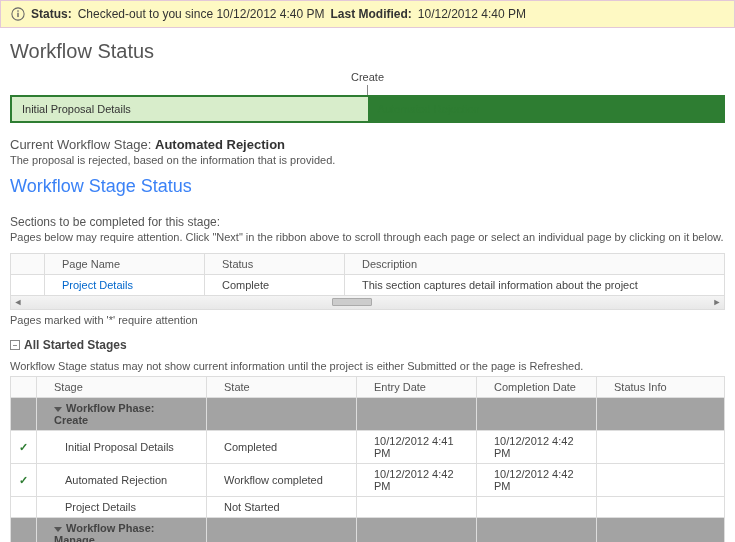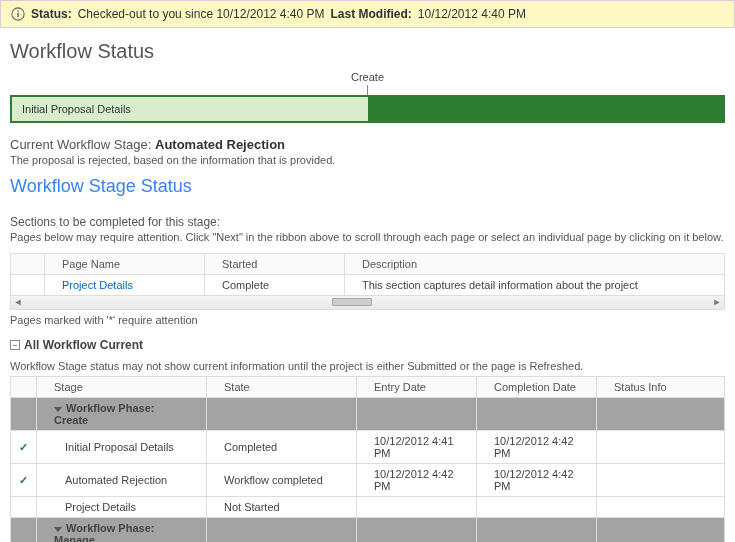--- a/index.html
+++ b/index.html
@@ -84,21 +84,21 @@
   <colgroup>
         <col style="width:34px">
         <col style="width:160px">
         <col style="width:140px">
         <col>
       </colgroup>
   <thead>
         <tr>
     <th></th>
     <th>Page Name</th>
-    <th>Started</th>
+    <th>Status</th>
     <th>Description</th>
   </tr>
       </thead>
   <tbody>
         <tr>
     <td></td>
     <td class="link">Project Details</td>
     <td>Complete</td>
     <td>This section captures detail information about the project</td>
   </tr>
@@ -107,21 +107,21 @@
 </div>
 <div class="scroll-pseudo">
     <div class="arrow l">◄</div>
     <div class="thumb"></div>
     <div class="arrow r">►</div>
   </div>
 <div class="note">Pages marked with '*' require attention</div>
 
 <div class="collapse-hdr">
   <span class="toggle">–</span>
-  <span>All Workflow Current</span>
+  <span>All Started Stages</span>
 </div>
 <div class="note">Workflow Stage status may not show current information until the project is either Submitted or the page is Refreshed.</div>
 
 <div class="tbl-wrap">
 <table class="tbl2">
   <colgroup>
         <col>
         <col style="width:170px">
         <col style="width:150px">
         <col style="width:120px">

